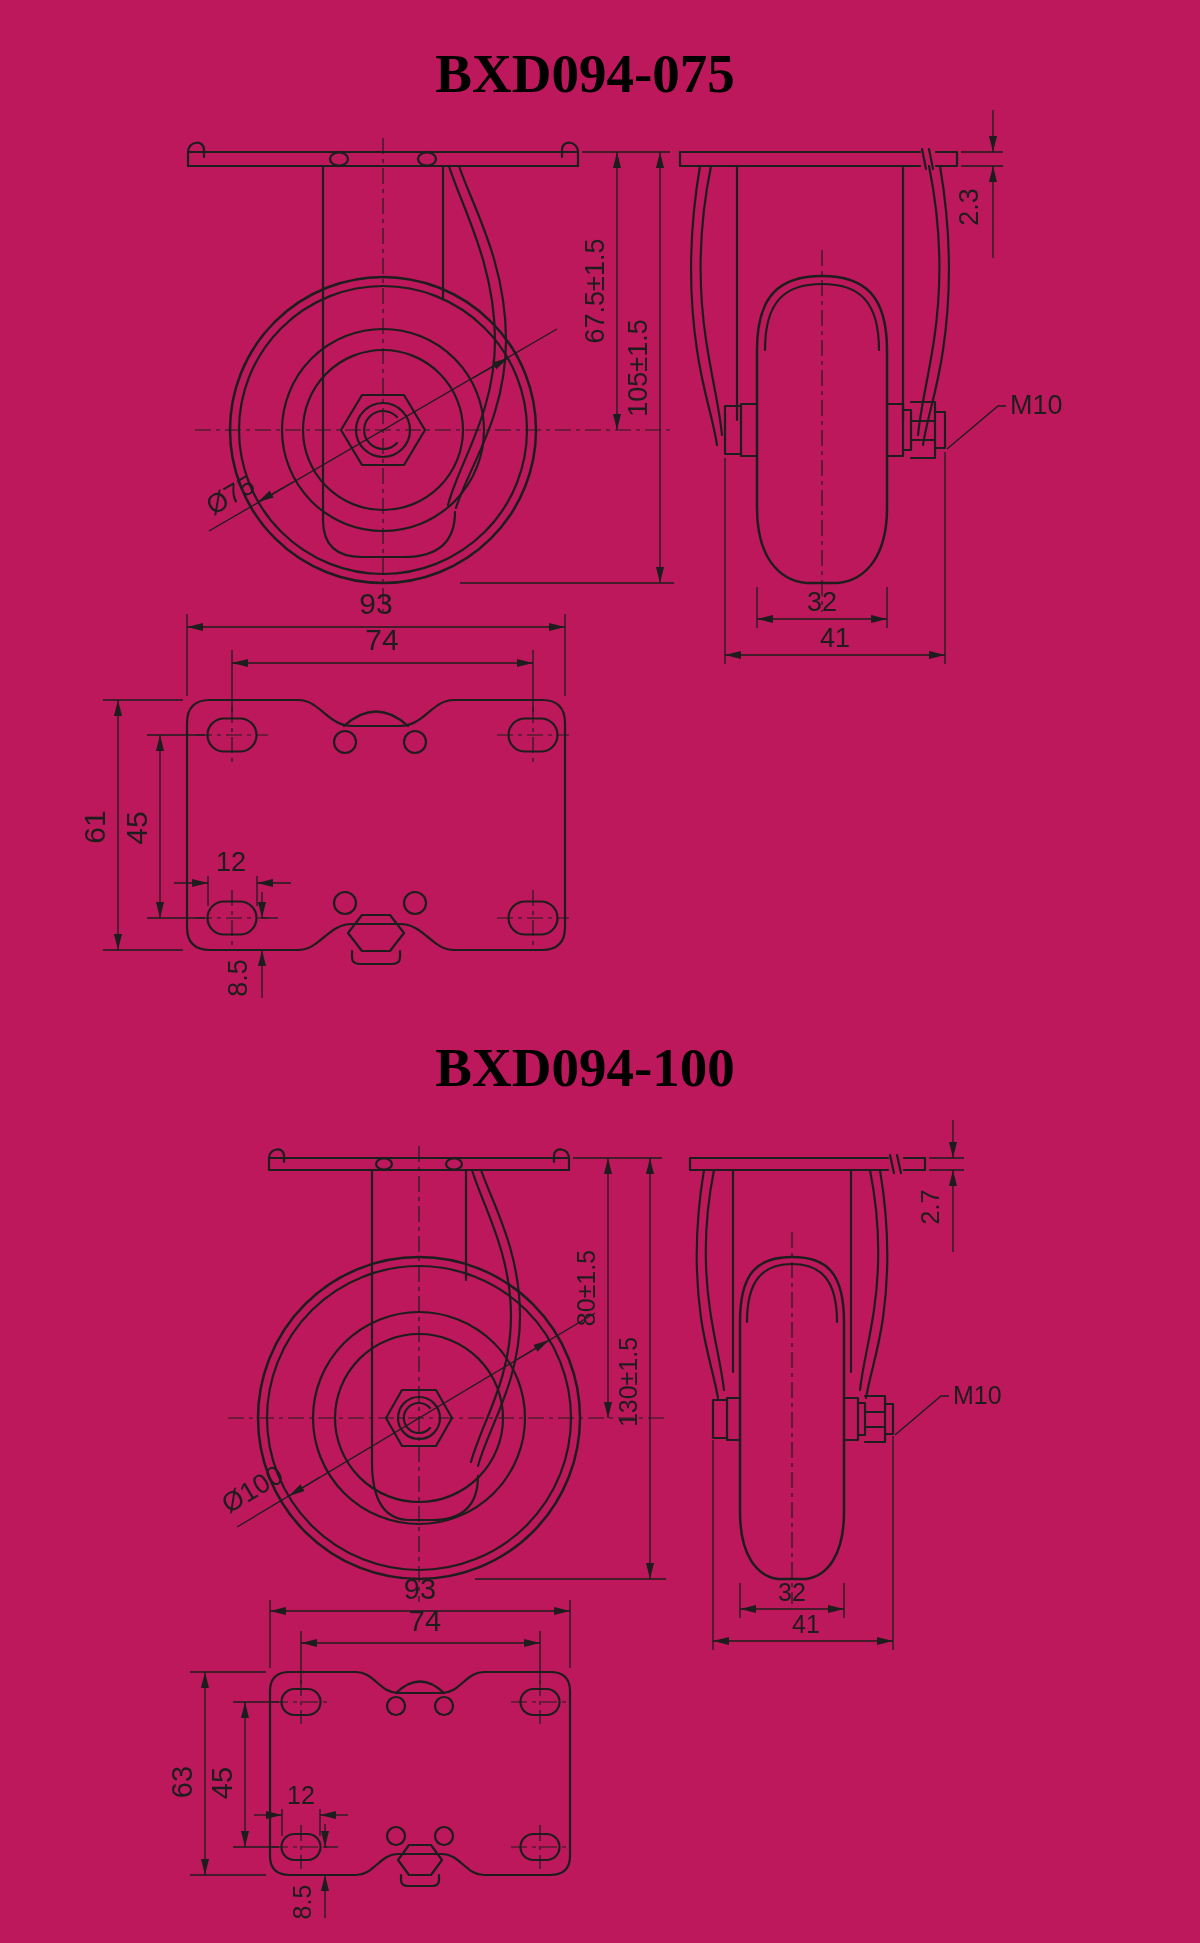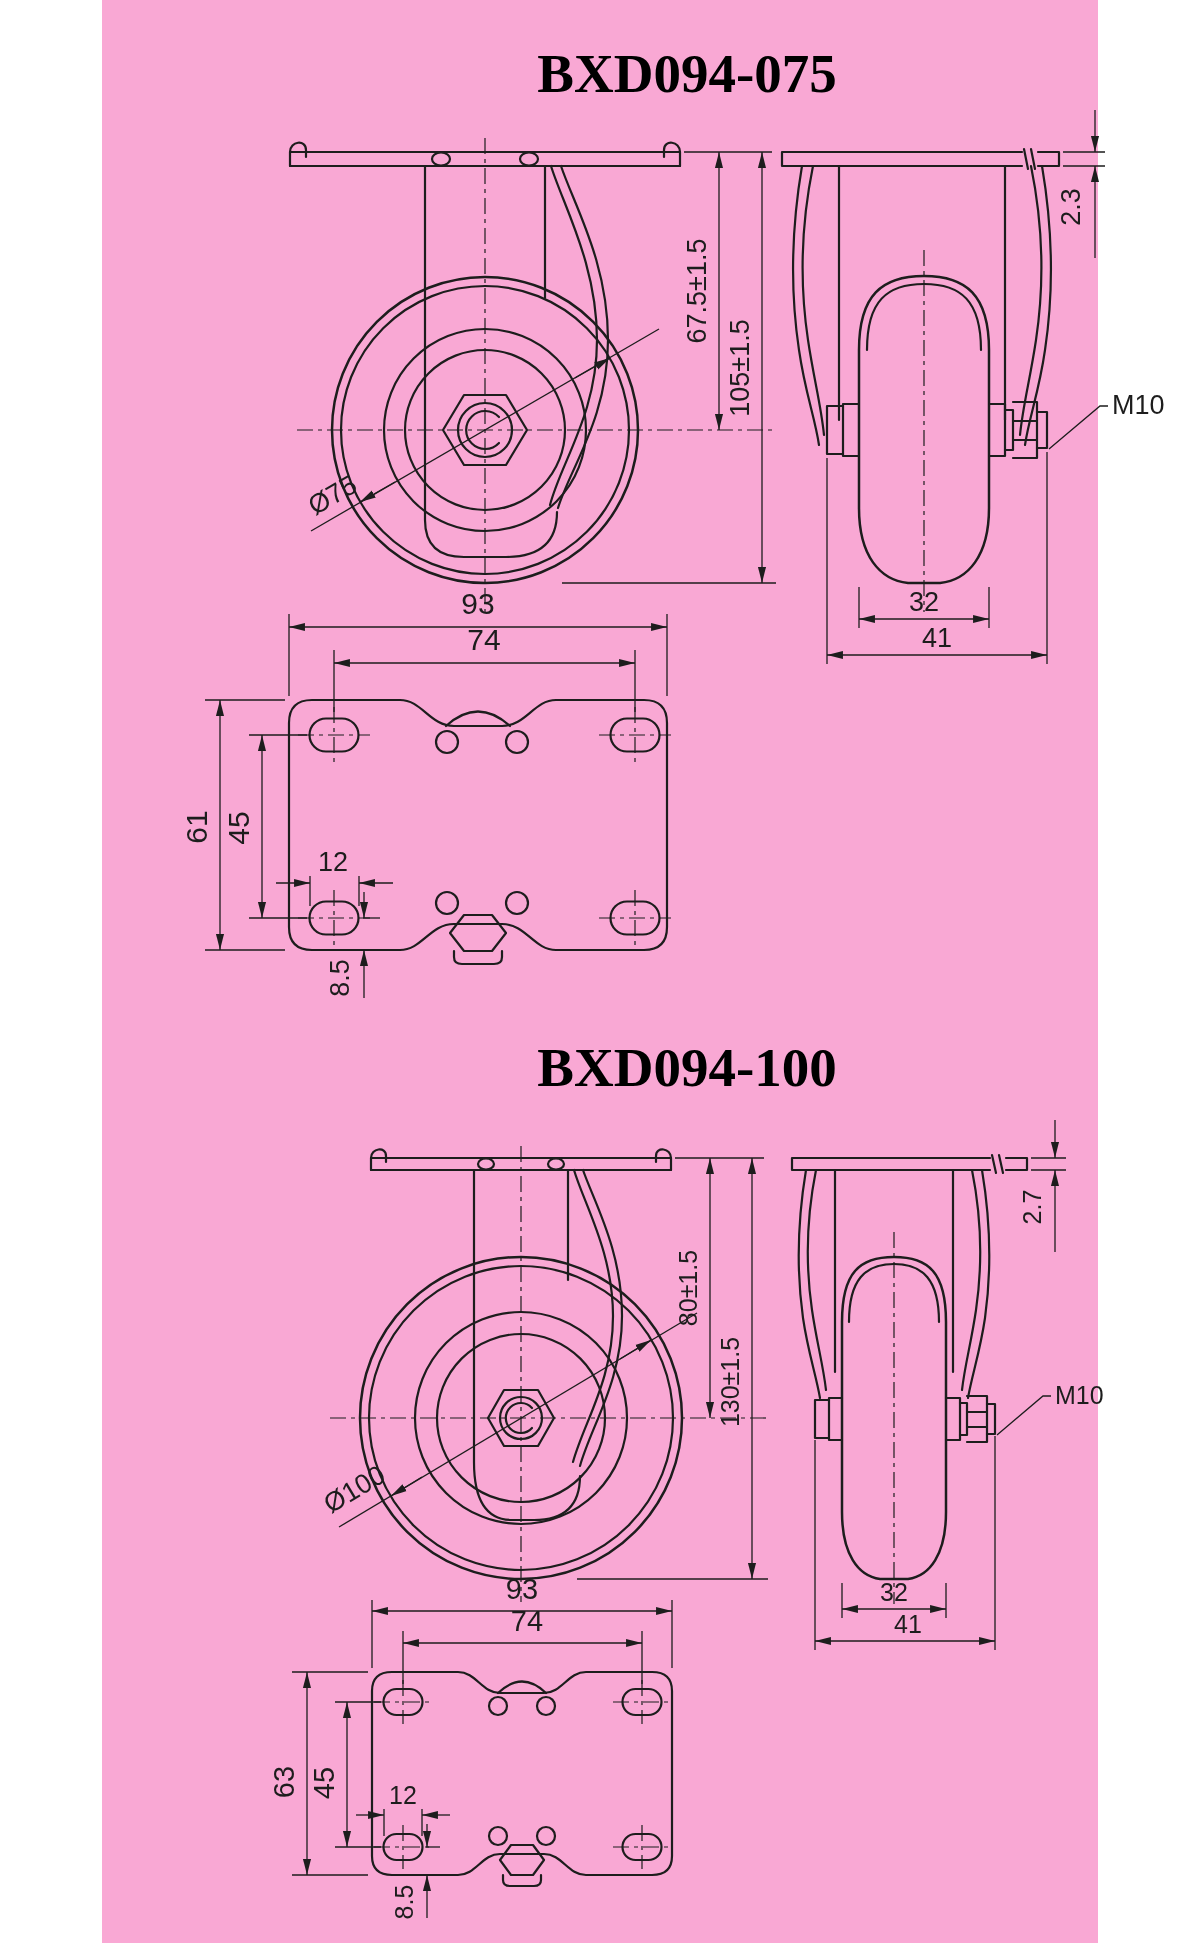--- a/index.html
+++ b/index.html
@@ -1,17 +1,17 @@
 <!DOCTYPE html>
 <html><head>
 <meta charset="utf-8">
 <style>
   html,body{margin:0;padding:0;background:#ffffff;}
   body{font-family:"Liberation Sans",sans-serif;}
-  .sheet{width:996px;height:1943px;margin:0 auto;background:#f9a8d4;position:relative;}
+  .sheet{width:1200px;height:1943px;margin:0 auto;background:#be185d;position:relative;}
   svg{display:block;}
   .ln{fill:none;stroke:#1d1d1d;stroke-width:2.2;stroke-linecap:round;stroke-linejoin:round;}
   .lw{fill:none;stroke:#1d1d1d;stroke-width:2.5;stroke-linecap:round;stroke-linejoin:round;}
   .thin{fill:none;stroke:#1d1d1d;stroke-width:1.3;}
   .cl{fill:none;stroke:#1d1d1d;stroke-width:1.2;stroke-dasharray:16 5 4 5;}
   .dimtext{fill:#1d1d1d;font-family:"Liberation Sans",sans-serif;font-size:27px;}
   .dimtext2{fill:#1d1d1d;font-family:"Liberation Sans",sans-serif;font-size:25px;}
   .title{fill:#000000;font-family:"Liberation Serif",serif;font-size:55px;font-weight:bold;}
   .mid{text-anchor:middle;}
 </style>

